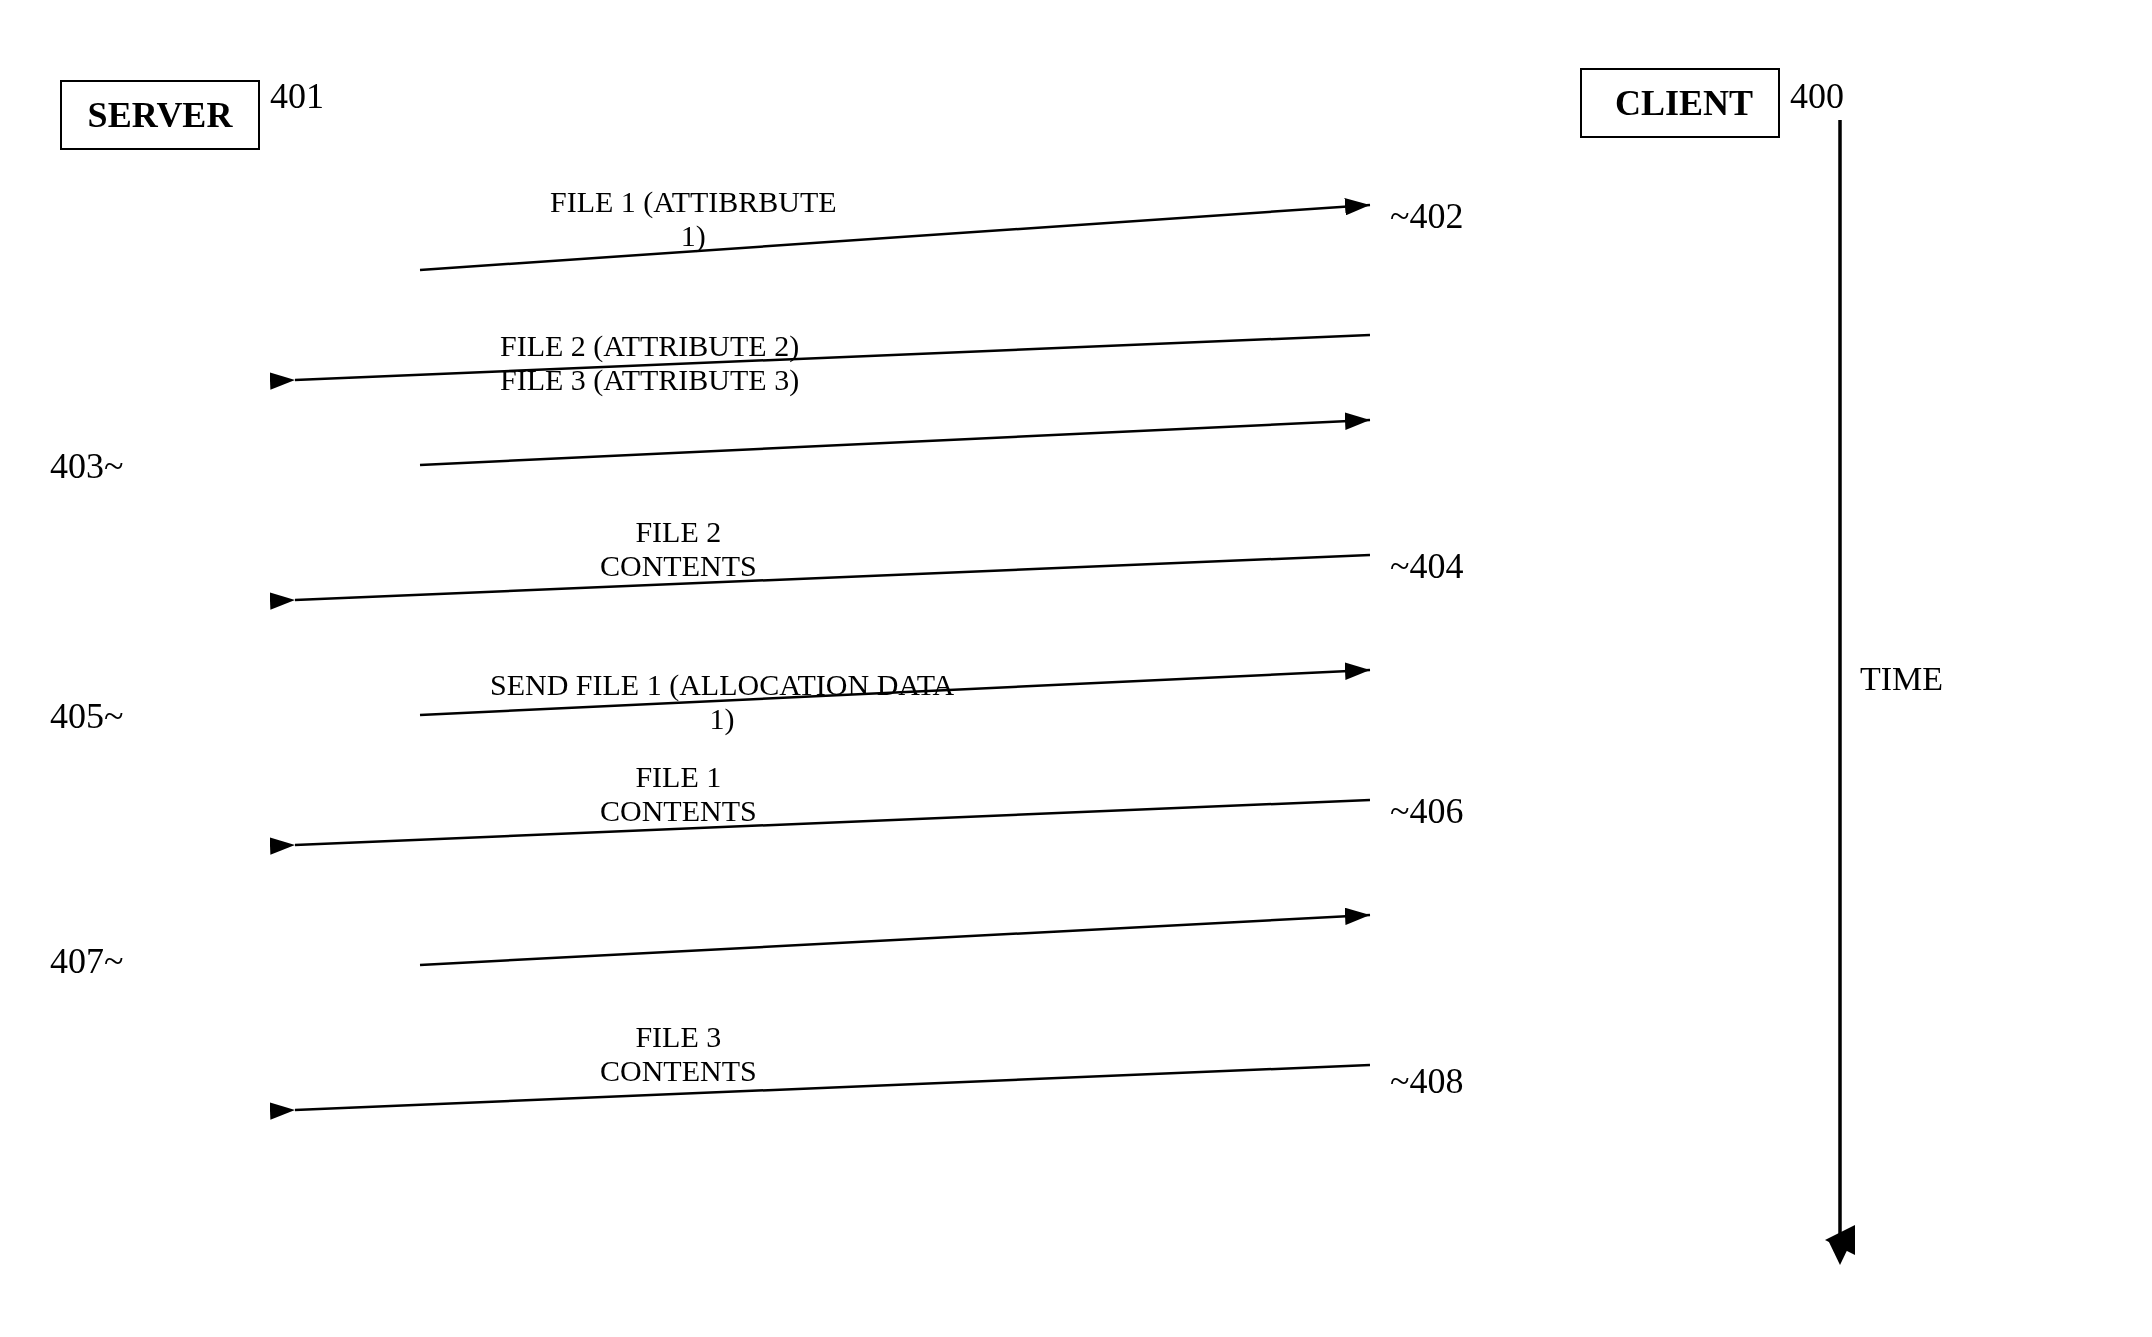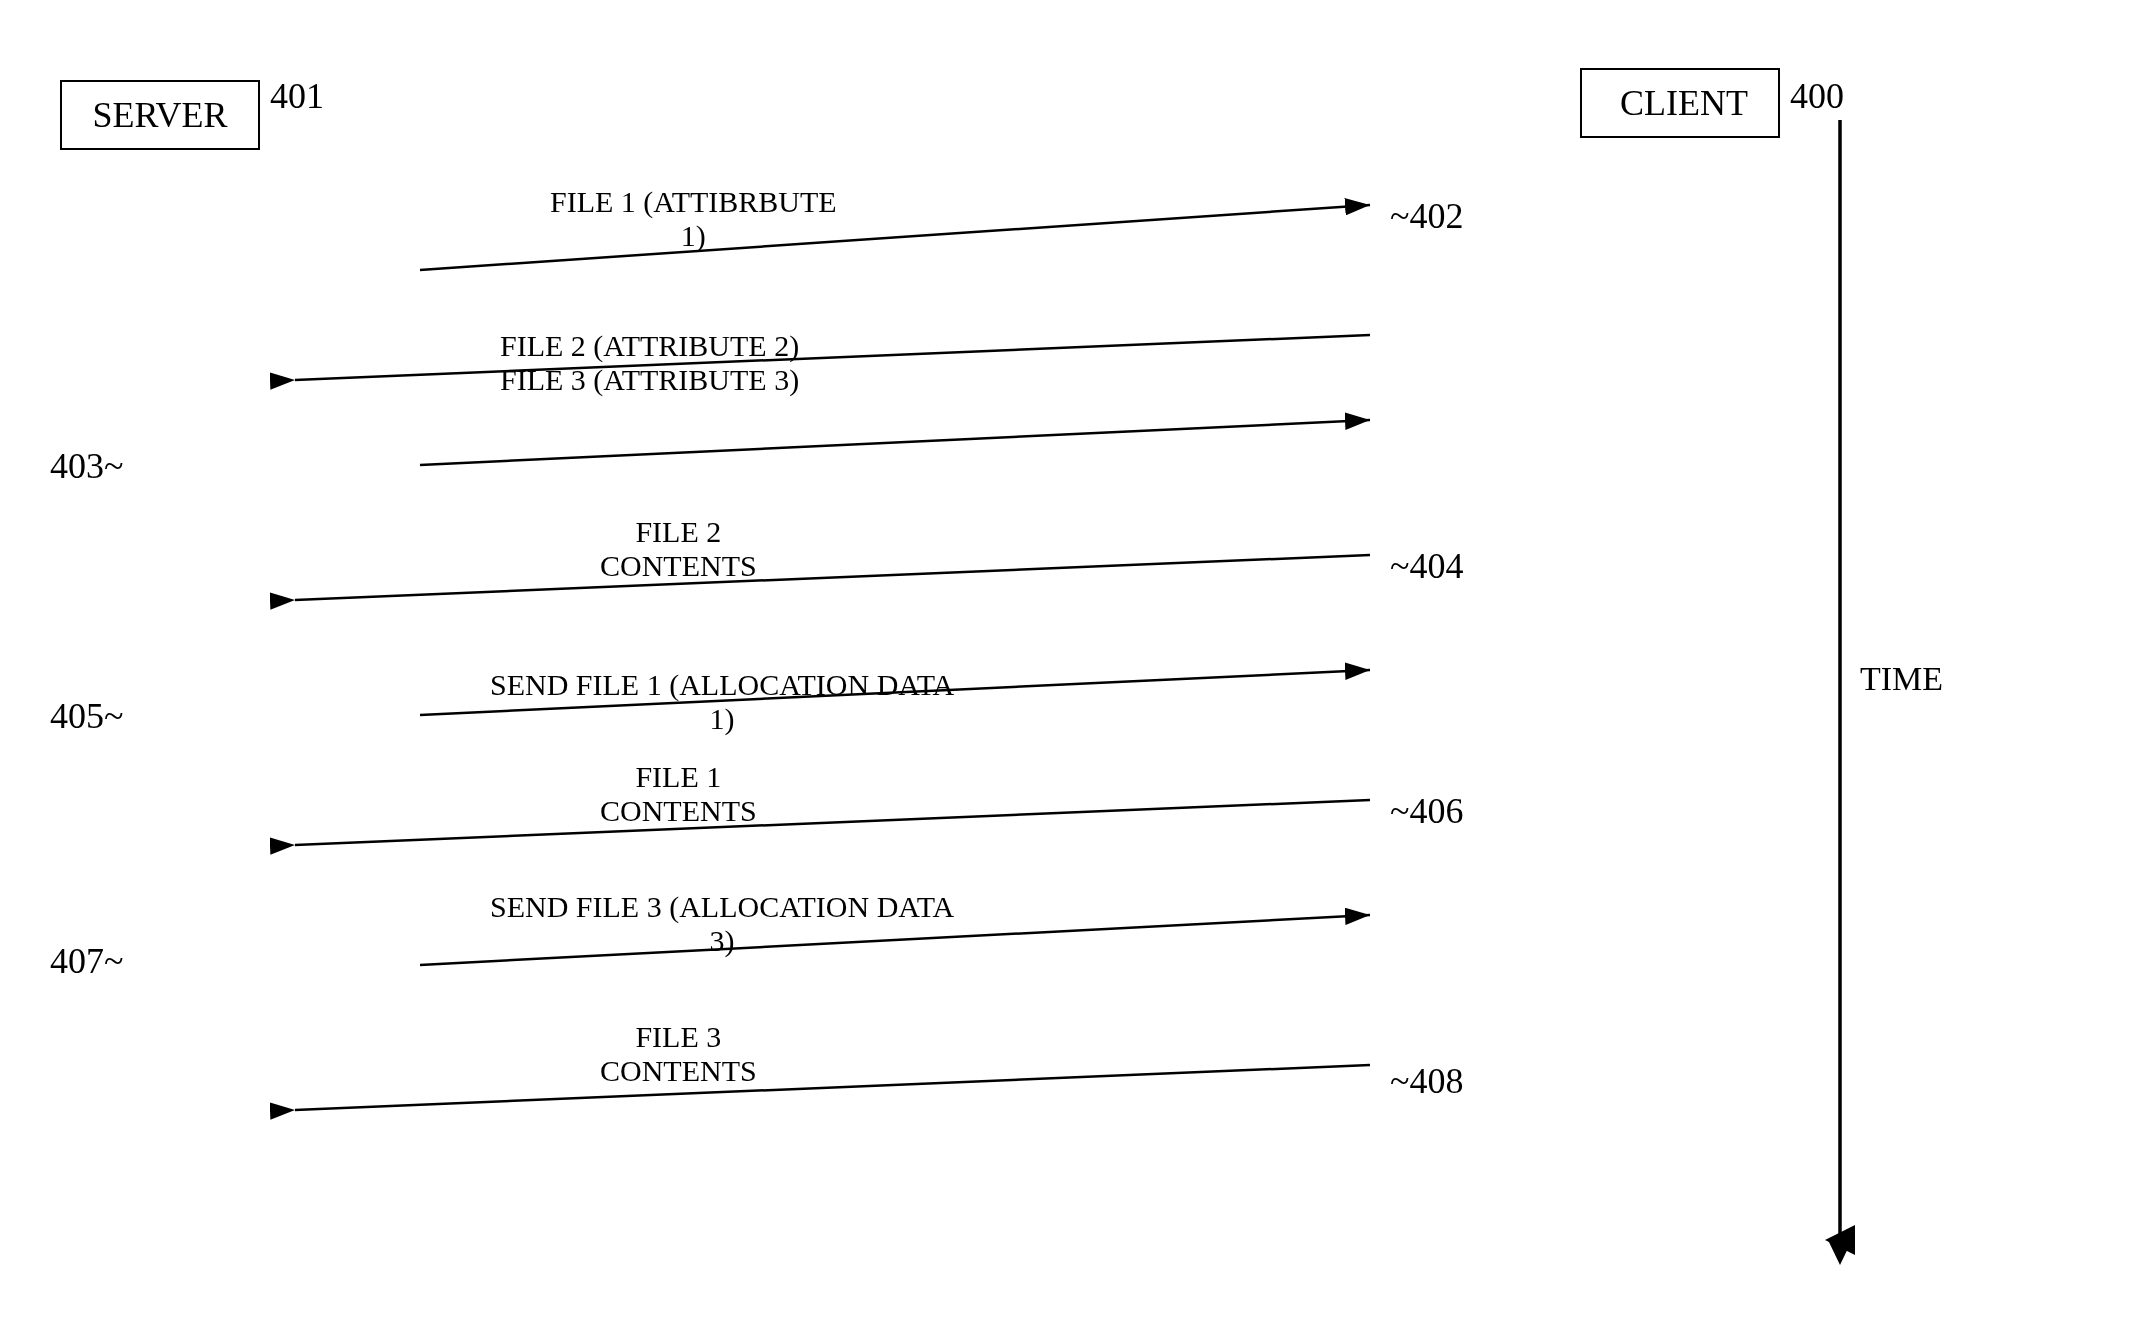--- a/index.html
+++ b/index.html
@@ -18,21 +18,21 @@
       height: 1337px;
     }
     .box {
       position: absolute;
       border: 2px solid #000;
       background: #fff;
       display: flex;
       align-items: center;
       justify-content: center;
       font-size: 36px;
-      font-weight: normal;
+      font-weight: bold;
       padding: 10px 20px;
     }
     .label {
       position: absolute;
       font-size: 30px;
       font-family: 'Times New Roman', Times, serif;
       white-space: nowrap;
       text-align: left;
     }
     .ref-label {
@@ -140,24 +140,20 @@
 
   <div class="ref-label" style="left:50px; top:695px;">405~</div>
 
   <div class="label" style="left:600px; top:760px; text-align:center;">
     <div>FILE 1</div>
     <div>CONTENTS</div>
   </div>
 
   <div class="ref-label" style="left:1390px; top:790px;">~406</div>
 
-  <div class="label" style="left:490px; top:890px; text-align:center;">
-    <div>SEND FILE 3 (ALLOCATION DATA</div>
-    <div>3)</div>
-  </div>
 
   <div class="ref-label" style="left:50px; top:940px;">407~</div>
 
   <div class="label" style="left:600px; top:1020px; text-align:center;">
     <div>FILE 3</div>
     <div>CONTENTS</div>
   </div>
 
   <div class="ref-label" style="left:1390px; top:1060px;">~408</div>
 

